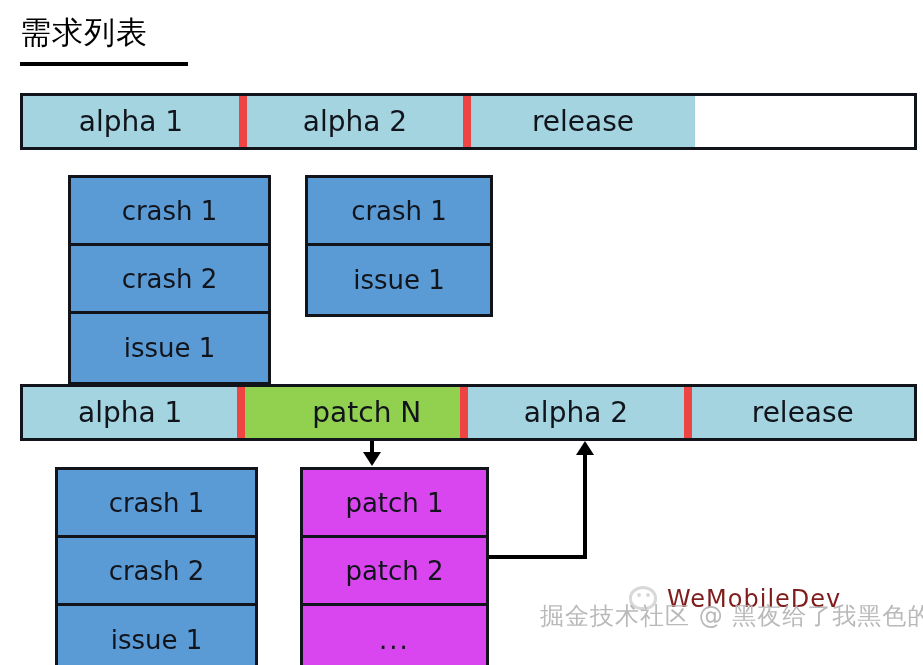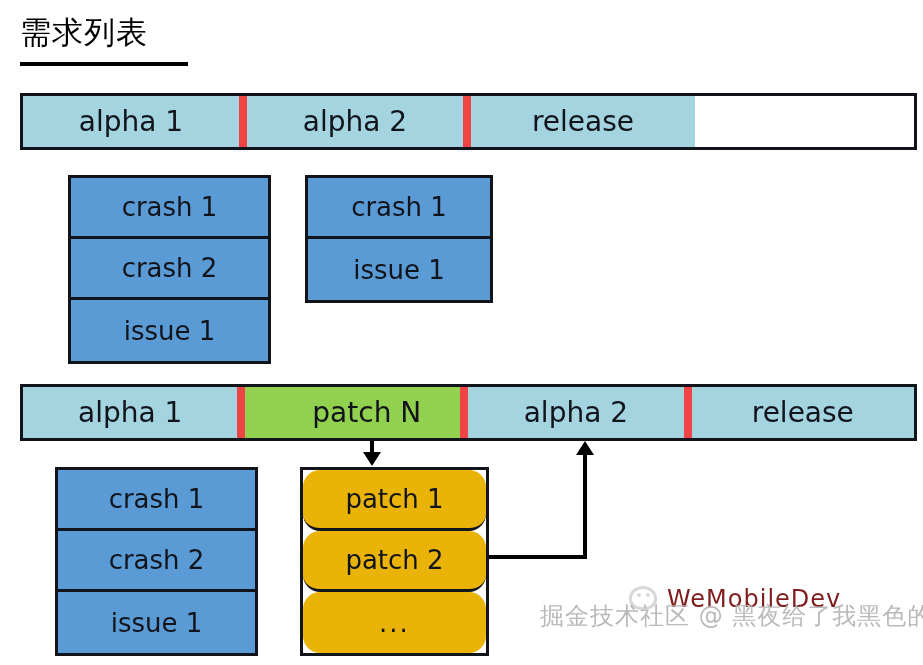--- a/index.html
+++ b/index.html
@@ -74,29 +74,28 @@
   }
   .stack .item {
     box-sizing: border-box;
     display: flex;
     align-items: center;
     justify-content: center;
     font-size: 26px;
     color: #12141c;
     background: #5b9bd5;
     border-bottom: 3px solid #12141c;
-    height: 61px;
+    height: 68px;
     white-space: nowrap;
   }
   .stack .item:last-child {
     border-bottom: none;
   }
   .stack.green-stack .item {
-    background: #eab308;
-    border-radius: 17px;
+    background: #d946ef;
   }
   .stack .item.ellipsis {
     font-size: 26px;
     letter-spacing: 2px;
   }
 
   
   .line {
     position: absolute;
     background: #000000;

